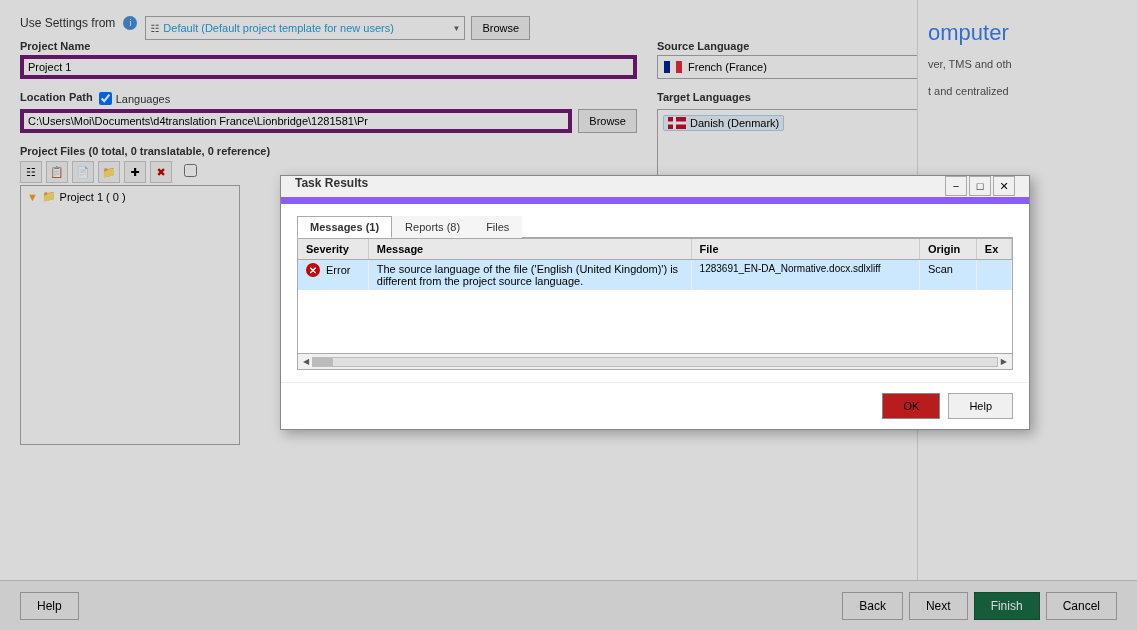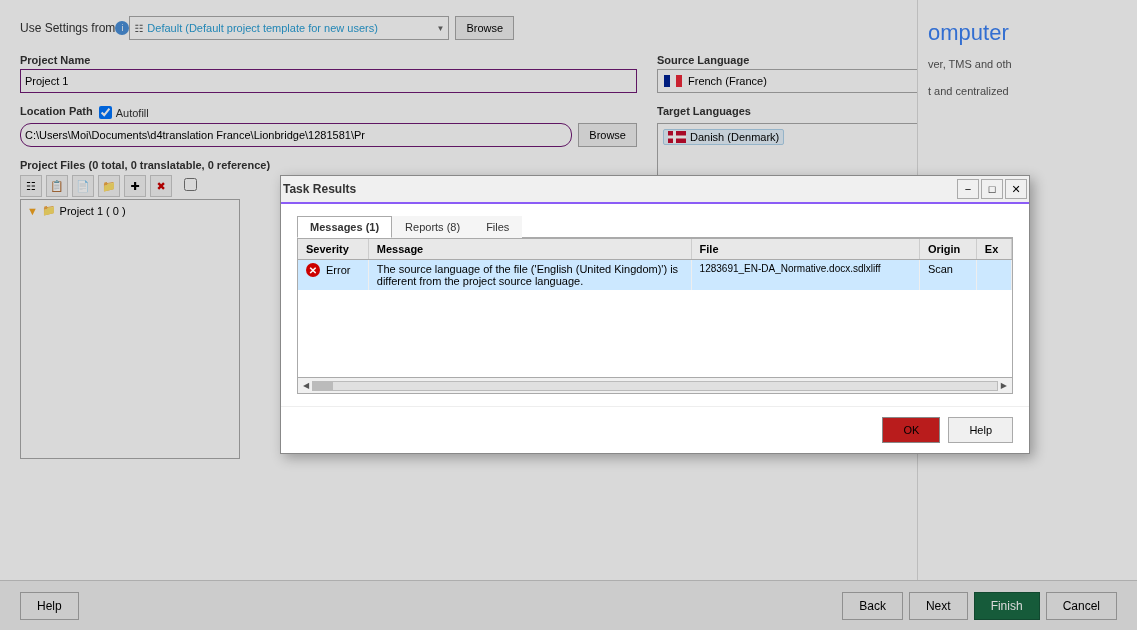--- a/index.html
+++ b/index.html
@@ -22,23 +22,22 @@
     }
 
     .wizard-content {
       padding: 16px 20px;
       position: relative;
     }
 
     
     .settings-row {
       display: flex;
-      align-items: center;
-      gap: 0;
-      margin-bottom: 14px;
+      align-items: flex-start;
+      gap: 8px;
     }
     .settings-label {
       font-size: 12px;
       color: #333;
       white-space: nowrap;
     }
     .info-icon {
       width: 14px; height: 14px;
       border-radius: 50%;
       background: #4a90d9;
@@ -99,32 +98,31 @@
     }
     .field-label {
       font-size: 11px;
       color: #333;
       margin-bottom: 3px;
       font-weight: 600;
     }
     .text-input {
       width: 100%;
       height: 24px;
-      border: 1px solid #701a75;
+      border: 4px solid #701a75;
       font-size: 11px;
       padding: 0 4px;
     }
     .location-row {
       display: flex;
       gap: 6px;
       align-items: center;
     }
     .location-row .text-input {
       flex: 1;
-      border-radius: 11px;
     }
     .autofill-label {
       font-size: 11px;
       color: #333;
       display: flex;
       align-items: center;
       gap: 4px;
     }
     .lang-select-display {
       width: 100%;
@@ -244,25 +242,25 @@
       top: 175px;
       left: 280px;
       width: 750px;
       background: #fff;
       border: 1px solid #888;
       box-shadow: 4px 4px 12px rgba(0,0,0,0.3);
       z-index: 20;
     }
     .dialog-titlebar {
       background: #f0f0f0;
-      border-bottom: 2px solid #8b5cf6;
+      border-bottom: 7px solid #8b5cf6;
       height: 28px;
       display: flex;
-      align-items: center;
-      padding: 0 2px;
+      align-items: flex-start;
+      padding: 0 14px;
     }
     .dialog-title {
       font-size: 12px;
       font-weight: 600;
       color: #333;
       flex: 1;
     }
     .dialog-controls {
       display: flex;
       gap: 2px;
@@ -317,21 +315,21 @@
     .dialog-tab.active {
       background: #fff;
       border: 1px solid #aaa;
       border-bottom: 1px solid #fff;
       font-weight: 600;
     }
 
     
     .messages-table-container {
       border: 1px solid #aaa;
-      height: 140px;
+      height: 116px;
       overflow-y: auto;
       overflow-x: auto;
       margin-top: 0;
     }
     .messages-table {
       width: 100%;
       border-collapse: collapse;
       min-width: 650px;
     }
     .messages-table thead tr {
@@ -446,21 +444,21 @@
         <div class="field-group">
           <div class="field-label">Project Name</div>
           <input class="text-input" type="text" value="Project 1" style="">
         </div>
 
         <div class="field-group">
           <div style="display:flex; align-items:center; gap:6px; margin-bottom:3px;">
             <span class="field-label">Location Path</span>
             <label class="autofill-label">
               <input type="checkbox" checked="" style="">
-              <span>Autofill</span>
+              <span>Languages</span>
             </label>
           </div>
           <div class="location-row">
             <input class="text-input" type="text" value="C:\Users\Moi\Documents\d4translation France\Lionbridge\1281581\Pr" style="">
             <button class="browse-btn">Browse</button>
           </div>
         </div>
 
         <div class="project-files-section">
           <div class="section-title">Project Files (0 total, 0 translatable, 0 reference)</div>

